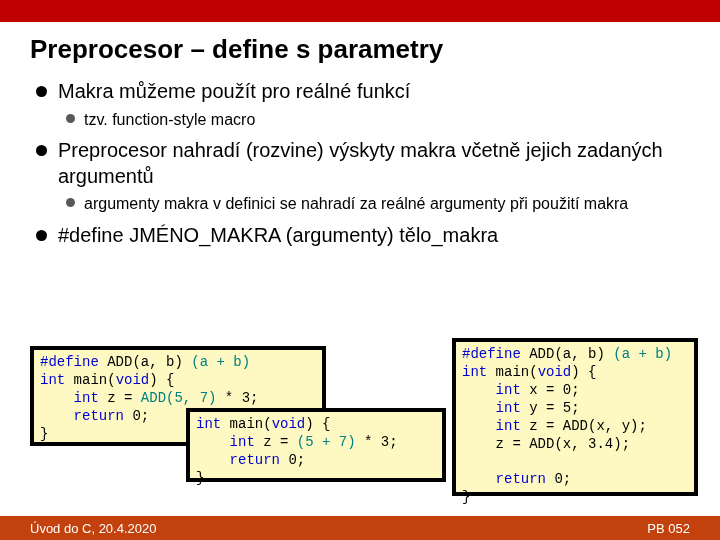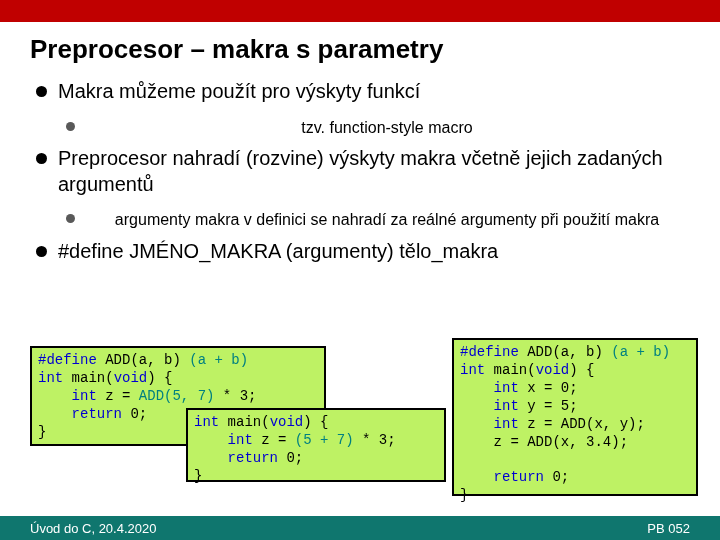--- a/index.html
+++ b/index.html
@@ -3,43 +3,43 @@
 <meta charset="utf-8">
 <style>
   * { margin: 0; padding: 0; box-sizing: border-box; }
   html, body { width: 720px; height: 540px; font-family: Arial, Helvetica, sans-serif; background: #fff; overflow: hidden; }
   .top-bar { width: 100%; height: 22px; background: #c00000; }
   .slide { position: relative; width: 720px; height: 518px; padding: 12px 30px 0 30px; }
   .title { font-size: 26px; font-weight: bold; color: #000; margin-bottom: 14px; }
   ul.lvl1 { list-style: none; padding-left: 6px; }
   ul.lvl1 > li { position: relative; padding-left: 22px; font-size: 20px; margin-bottom: 4px; line-height: 1.28; }
   ul.lvl1 > li::before { content: ""; position: absolute; left: 0; top: 7px; width: 11px; height: 11px; background: #000; border-radius: 50%; }
-  ul.lvl2 { list-style: none; padding-left: 8px; margin-top: 12px; margin-bottom: 8px; text-align: center; }
+  ul.lvl2 { list-style: none; padding-left: 8px; margin-top: 4px; margin-bottom: 8px; }
   ul.lvl2 > li { position: relative; padding-left: 18px; font-size: 16px; line-height: 1.35; }
   ul.lvl2 > li::before { content: ""; position: absolute; left: 0; top: 5px; width: 9px; height: 9px; background: #595959; border-radius: 50%; }
-  .codebox { position: absolute; border: 2px solid #000000; background: #bef264; font-family: "Courier New", monospace; font-size: 14px; line-height: 1.28; padding: 4px 6px; white-space: pre; }
+  .codebox { position: absolute; border: 4px solid #000000; background: #fef9c3; font-family: "Courier New", monospace; font-size: 14px; line-height: 1.28; padding: 4px 6px; white-space: pre; }
   .code-blue { color: #0000d0; }
   .code-teal { color: #008080; }
   .cb1 { left: 30px; top: 324px; width: 296px; height: 100px; }
   .cb2 { left: 186px; top: 386px; width: 260px; height: 74px; }
   .cb3 { left: 452px; top: 316px; width: 246px; height: 158px; }
-  .footer { position: absolute; left: 0; bottom: 0; width: 720px; height: 24px; background: #0f766e; color: #fff; font-size: 13px; display: flex; align-items: center; justify-content: space-between; padding: 0 30px; }
+  .footer { position: absolute; left: 0; bottom: 0; width: 720px; height: 24px; background: #c2410c; color: #fff; font-size: 13px; display: flex; align-items: center; justify-content: space-between; padding: 0 30px; }
 </style>
 </head>
 <body>
 
 <div class="top-bar"></div>
 
 <div class="slide">
 
-  <h1 class="title">Preprocesor – makra s parametry</h1>
+  <h1 class="title">Preprocesor – define s parametry</h1>
 
   <ul class="lvl1">
     <li>
-      <span>Makra můžeme použít pro výskyty funkcí</span>
+      <span>Makra můžeme použít pro reálné funkcí</span>
       <ul class="lvl2">
         <li>tzv. function-style macro</li>
       </ul>
     </li>
     <li>
       <span>Preprocesor nahradí (rozvine) výskyty makra včetně jejich zadaných argumentů</span>
       <ul class="lvl2">
         <li>argumenty makra v definici se nahradí za reálné argumenty při použití makra</li>
       </ul>
     </li>

